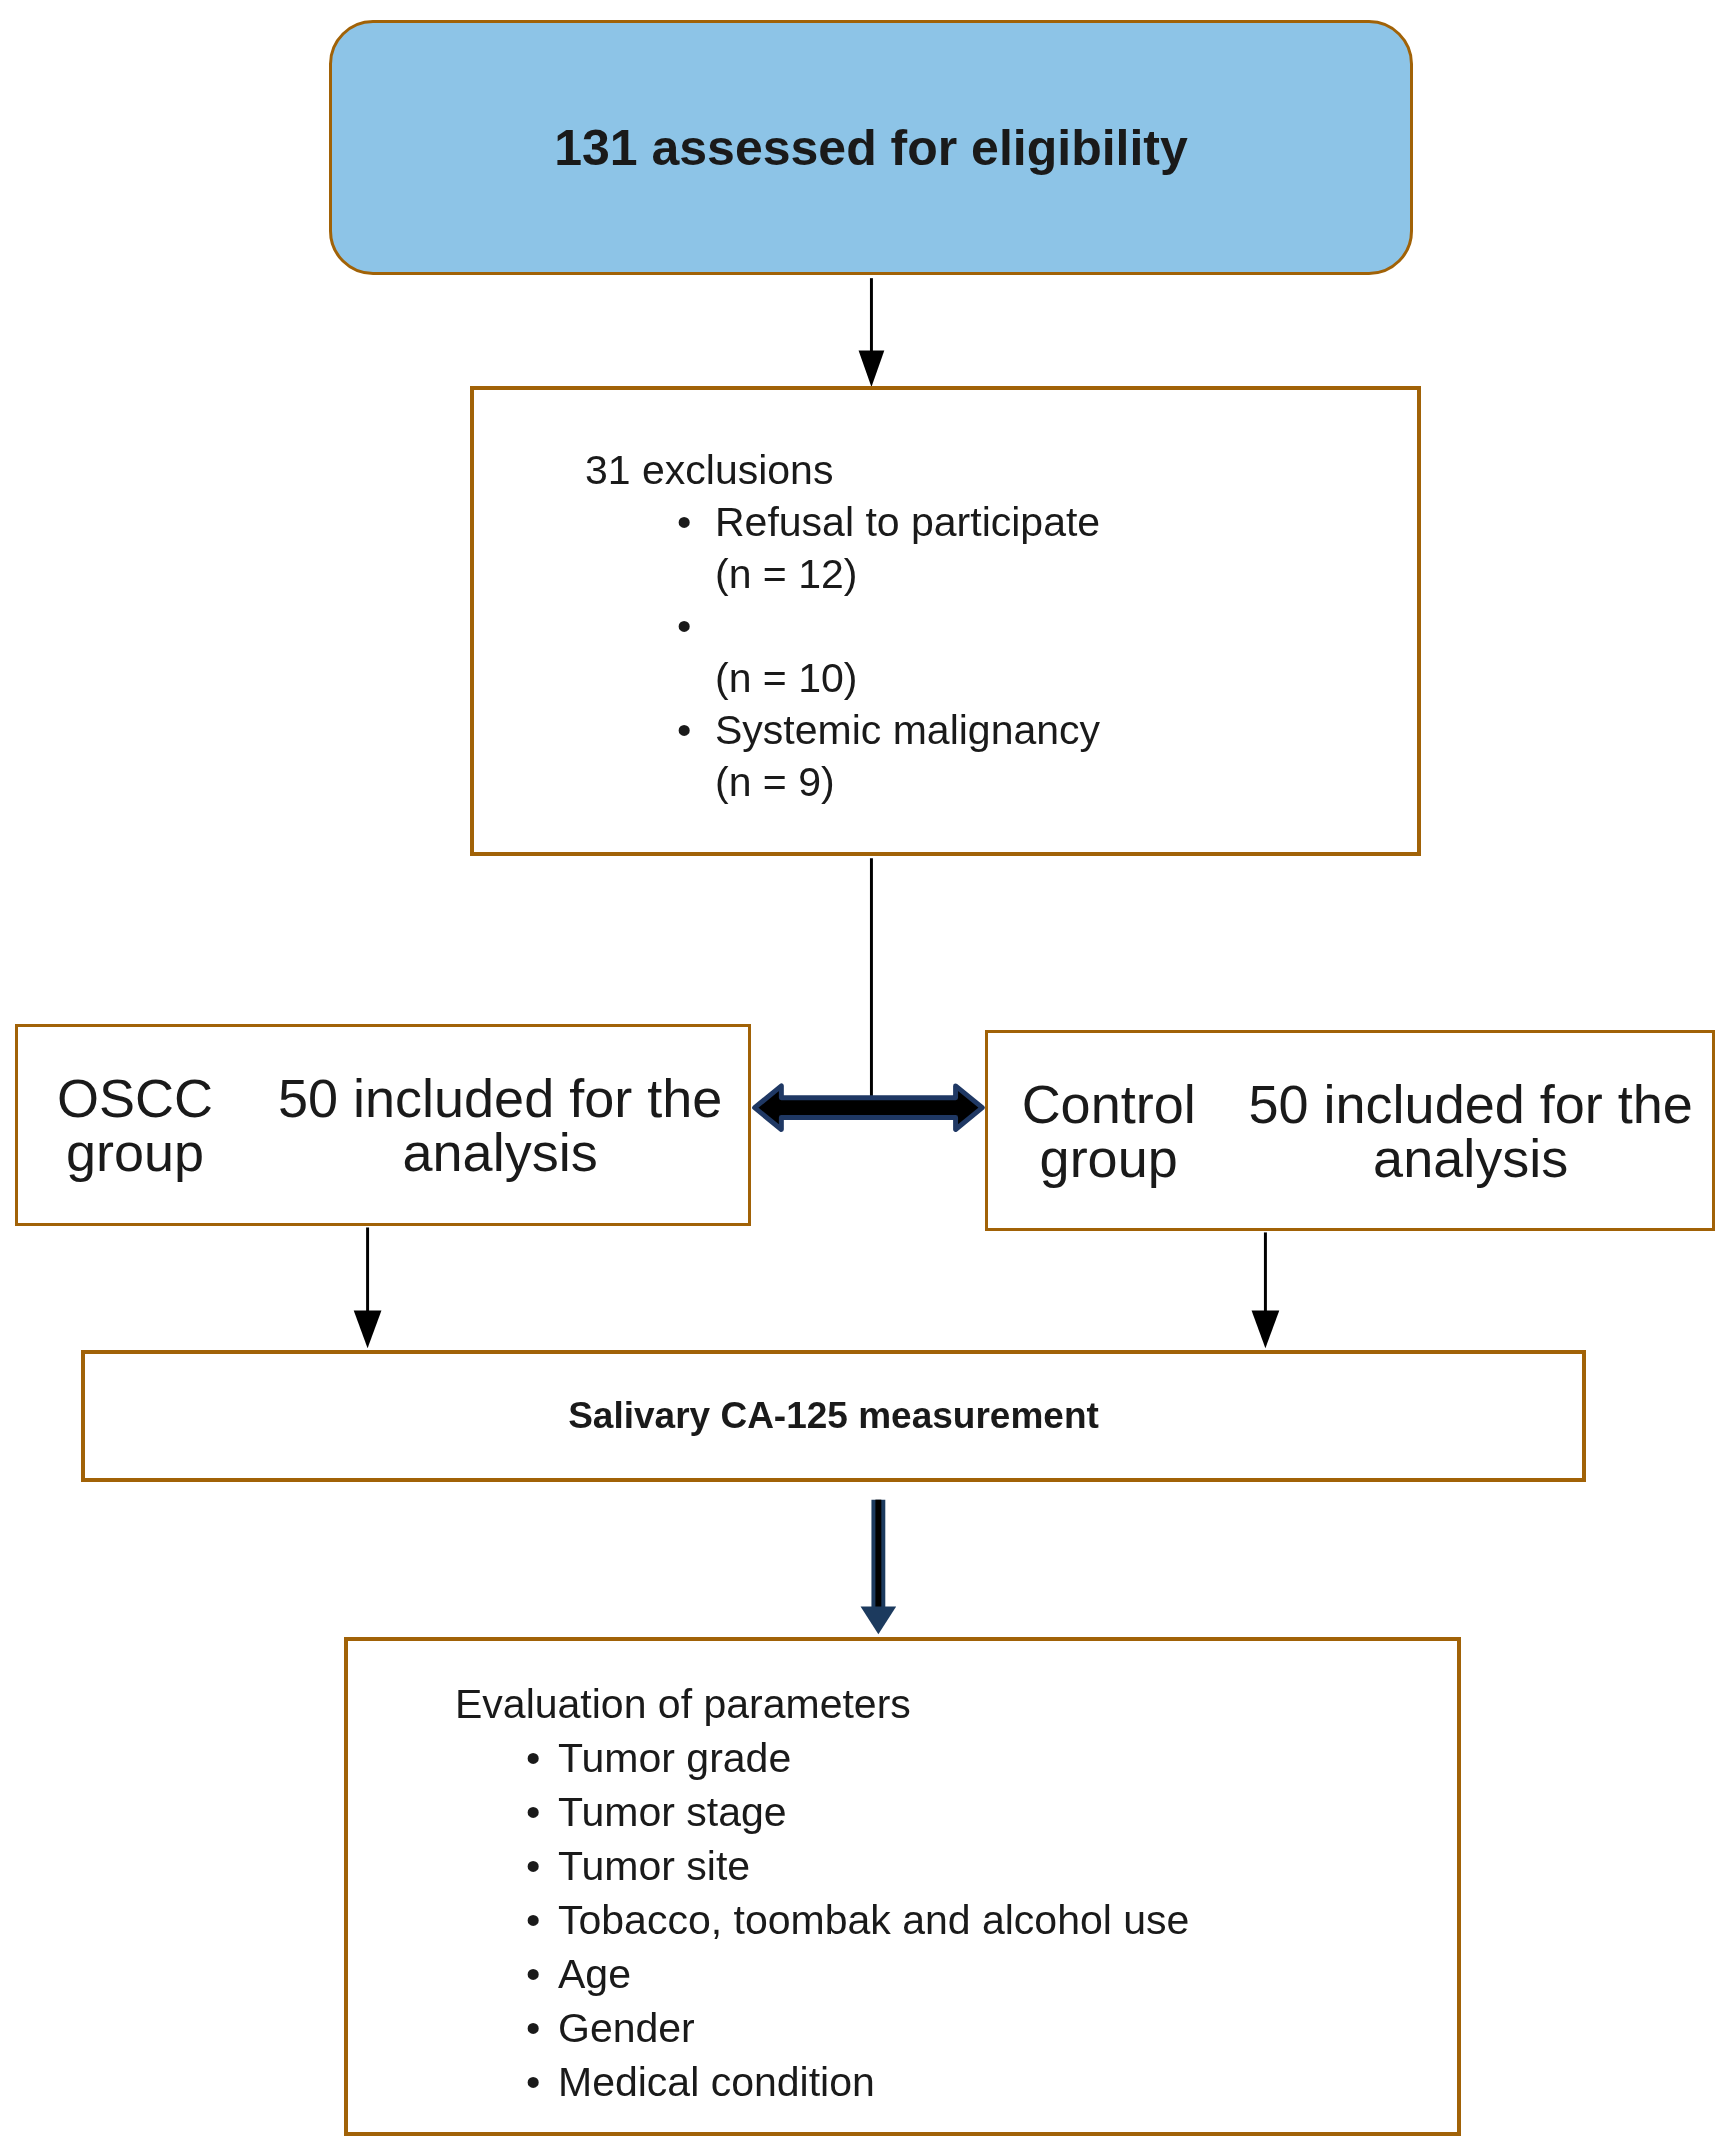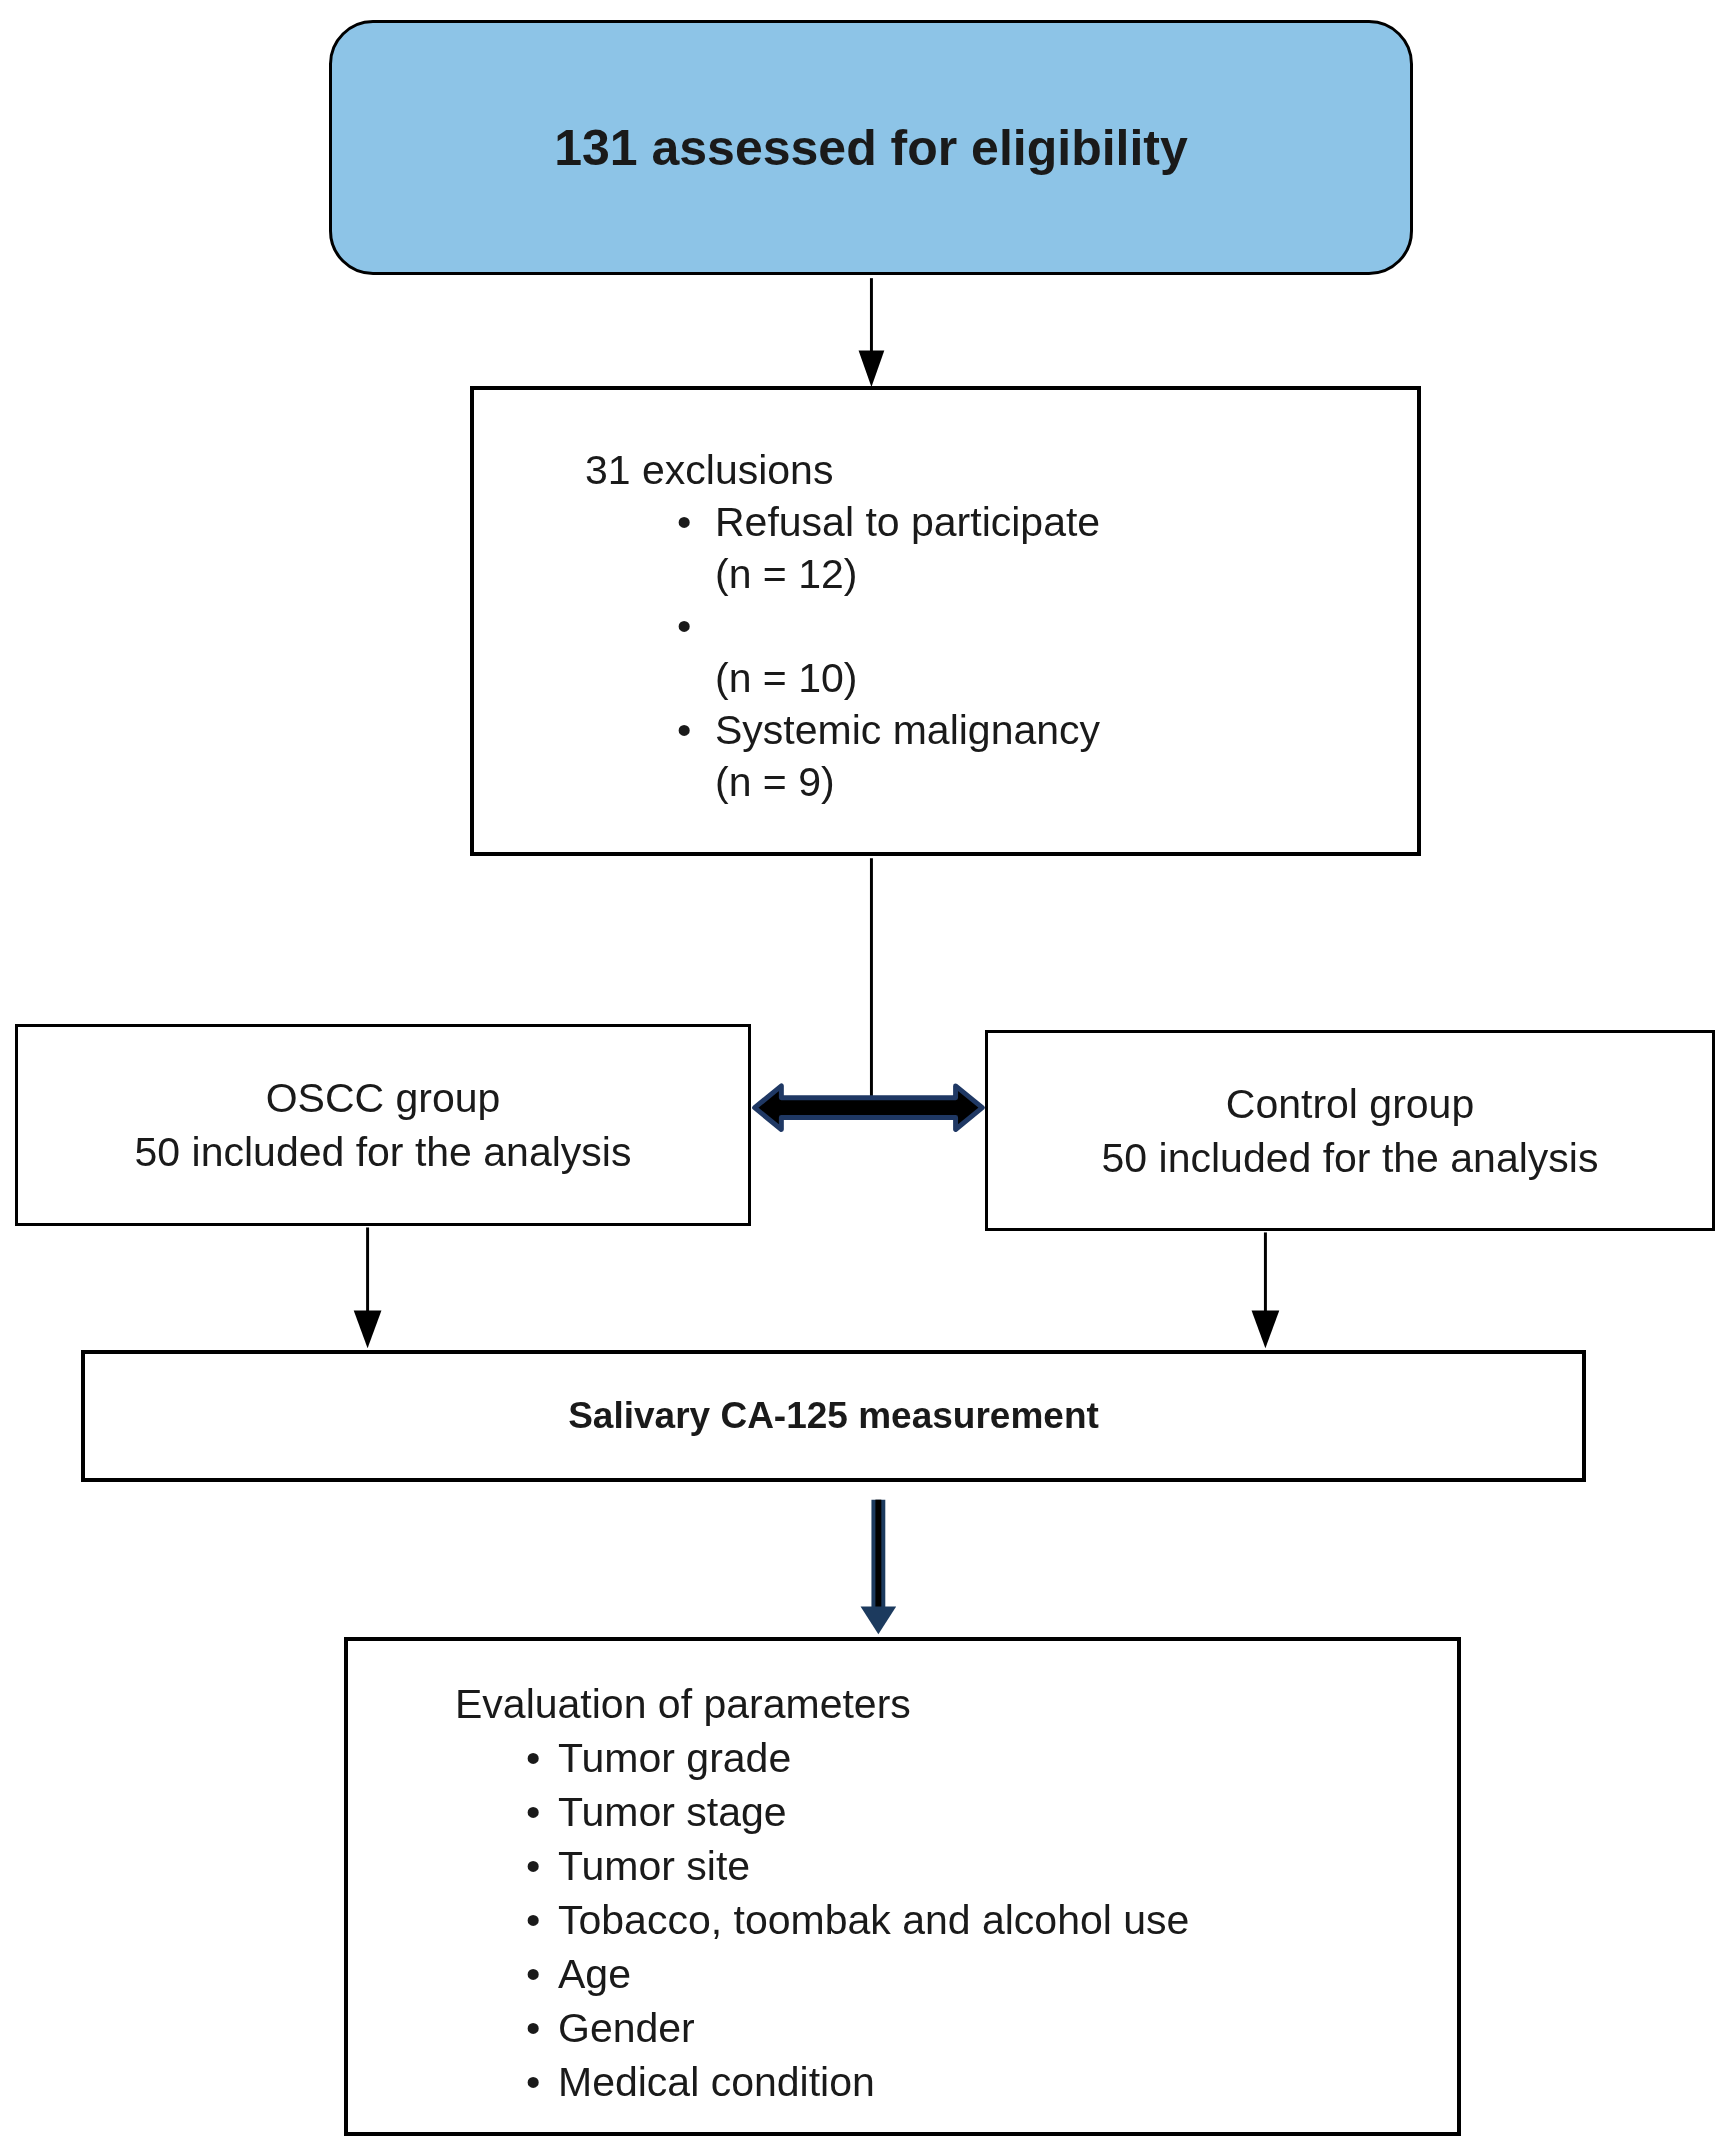--- a/index.html
+++ b/index.html
@@ -9,21 +9,21 @@
     height: 2155px;
     background: #ffffff;
     font-family: "Liberation Sans", sans-serif;
     color: #1a1a1a;
     overflow: hidden;
   }
   .box {
     position: absolute;
     box-sizing: border-box;
     background: #ffffff;
-    border: 4px solid #000000;
+    border: 4px solid #a16207;
   }
   .arrow-layer {
     position: absolute;
     left: 0; top: 0;
     width: 1731px; height: 2155px;
   }
 
   
   .eligibility {
     left: 329px; top: 20px; width: 1084px; height: 255px;
@@ -41,24 +41,24 @@
     padding: 54px 20px 0 111px;
   }
   .exclusions ul { list-style: none; margin: 0; padding: 0 0 0 92px; }
   .bullet-item { position: relative; padding-left: 38px; }
   .bullet-item::before { content: "\2022"; position: absolute; left: 0; }
 
   
   .group-box {
     width: 736px; height: 202px;
     border-width: 3px;
-    display: flex; flex-direction: column;
+    display: flex; flex-direction: row;
     align-items: center; justify-content: center;
     text-align: center;
-    font-size: 41px; line-height: 54px;
+    font-size: 54px; line-height: 54px;
   }
   .oscc { left: 15px; top: 1024px; }
   .control { left: 985px; top: 1030px; width: 730px; height: 201px; }
 
   
   .measurement {
     left: 81px; top: 1350px; width: 1505px; height: 132px;
     display: flex; align-items: center; justify-content: center;
     font-size: 37px; font-weight: bold;
   }

